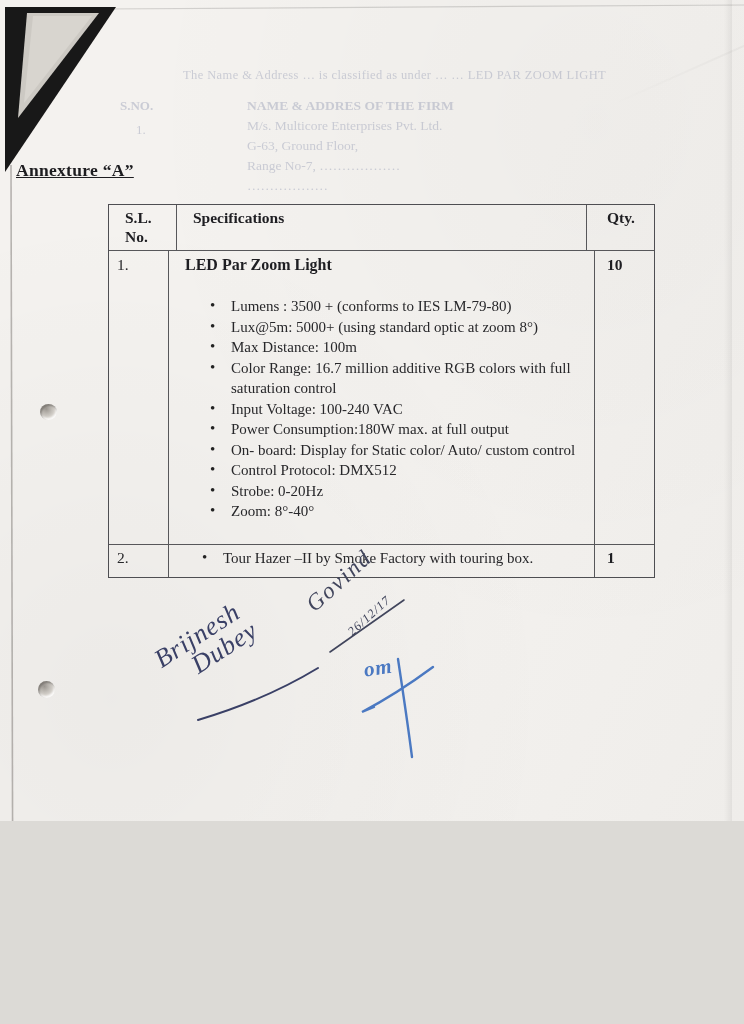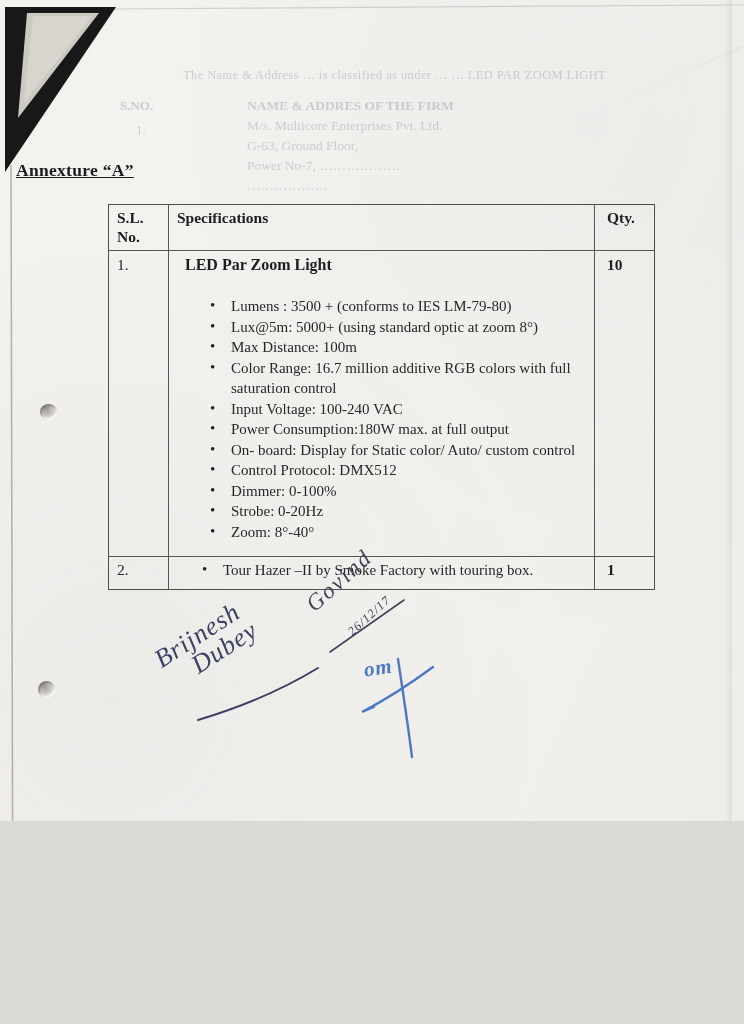--- a/index.html
+++ b/index.html
@@ -34,26 +34,26 @@
   }
 
   
   .spec-table{position:absolute;left:108px;top:204px;width:545px;border:1.6px solid #4e4e52;z-index:2;background:transparent;}
   .tr{display:flex;}
   .tr + .tr{border-top:1.4px solid #57575a;}
   .td{box-sizing:border-box;padding:3px 6px 4px 8px;font-size:15.5px;line-height:19px;}
   .td-sl{width:60px;flex:0 0 60px;border-right:1.4px solid #57575a;}
   .td-spec{flex:1 1 auto;border-right:1.4px solid #57575a;}
   .td-qty{width:59px;flex:0 0 59px;padding-left:12px;}
-  .th{font-weight:bold;color:#1e1e22;}
+  .th{font-weight:bold;color:#1e1e22;margin-left:8px;}
   .header-row{min-height:39px;}
   .row1 .td{padding-top:4px;}
   .row-title{font-weight:bold;font-size:16px;color:#1e1e22;margin-left:8px;}
   .qty-val{font-weight:bold;color:#1e1e22;}
-  ul.specs{margin:22px 0 10px 0;padding-left:54px;list-style:none;}
+  ul.specs{margin:22px 0 18px 0;padding-left:54px;list-style:none;}
   ul.specs li{position:relative;font-size:15px;line-height:20.5px;margin:0;max-width:368px;}
   ul.specs li::before{content:"•";position:absolute;left:-21px;top:-1px;font-size:15px;color:#222;}
   .row2{min-height:32px;}
   .row2 ul.specs{margin:0;padding-left:46px;}
   .row2 ul.specs li{max-width:390px;}
 
   
   .punch-hole{position:absolute;border-radius:50%;z-index:3;
     background:radial-gradient(circle at 38% 32%, #9d9892 0%, #c5c1bb 38%, #e9e5e0 75%, #f0ece7 100%);
     box-shadow:inset 1.5px 2px 2px rgba(60,55,50,.45), inset -1px -2px 2px rgba(255,255,255,.8);}
@@ -85,21 +85,21 @@
   <div class="crease crease3"></div>
   <div class="crease crease4"></div>
 
   <div class="ghost ghost-topline">The Name &amp; Address … is classified as under … … LED PAR ZOOM LIGHT</div>
   <div class="ghost ghost-sno">S.NO.</div>
   <div class="ghost ghost-one">1.</div>
   <div class="ghost ghost-block">
     <div>NAME &amp; ADDRES OF THE FIRM</div>
     <div>M/s. Multicore Enterprises Pvt. Ltd.</div>
     <div>G-63, Ground Floor,</div>
-    <div>Power No-7, ………………</div>
+    <div>Range No-7, ………………</div>
     <div>………………</div>
   </div>
 
   <div class="heading">Annexture “A”</div>
 
   <div class="spec-table">
     <div class="tr header-row">
       <div class="td td-sl th">
         <div>S.L.</div>
         <div>No.</div>
@@ -114,21 +114,20 @@
         <div class="row-title">LED Par Zoom Light</div>
         <ul class="specs">
           <li>Lumens : 3500 + (conforms to IES LM-79-80)</li>
           <li>Lux@5m: 5000+ (using standard optic at zoom 8°)</li>
           <li>Max Distance: 100m</li>
           <li>Color Range: 16.7 million additive RGB colors with full saturation control</li>
           <li>Input Voltage: 100-240 VAC</li>
           <li>Power Consumption:180W max. at full output</li>
           <li>On- board: Display for Static color/ Auto/ custom control</li>
           <li>Control Protocol: DMX512</li>
-          <li>Dimmer: 0-100%</li>
           <li>Strobe: 0-20Hz</li>
           <li>Zoom: 8°-40°</li>
         </ul>
       </div>
       <div class="td td-qty qty-val">10</div>
     </div>
 
     <div class="tr row2">
       <div class="td td-sl">2.</div>
       <div class="td td-spec">

